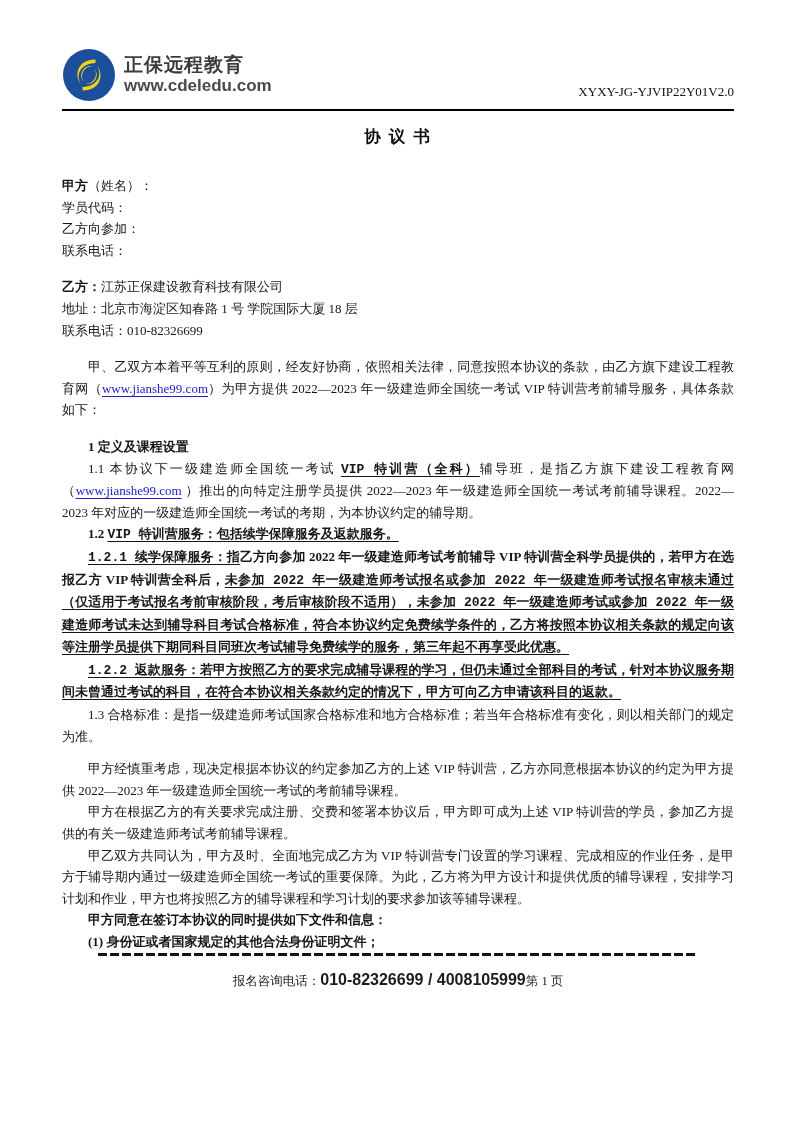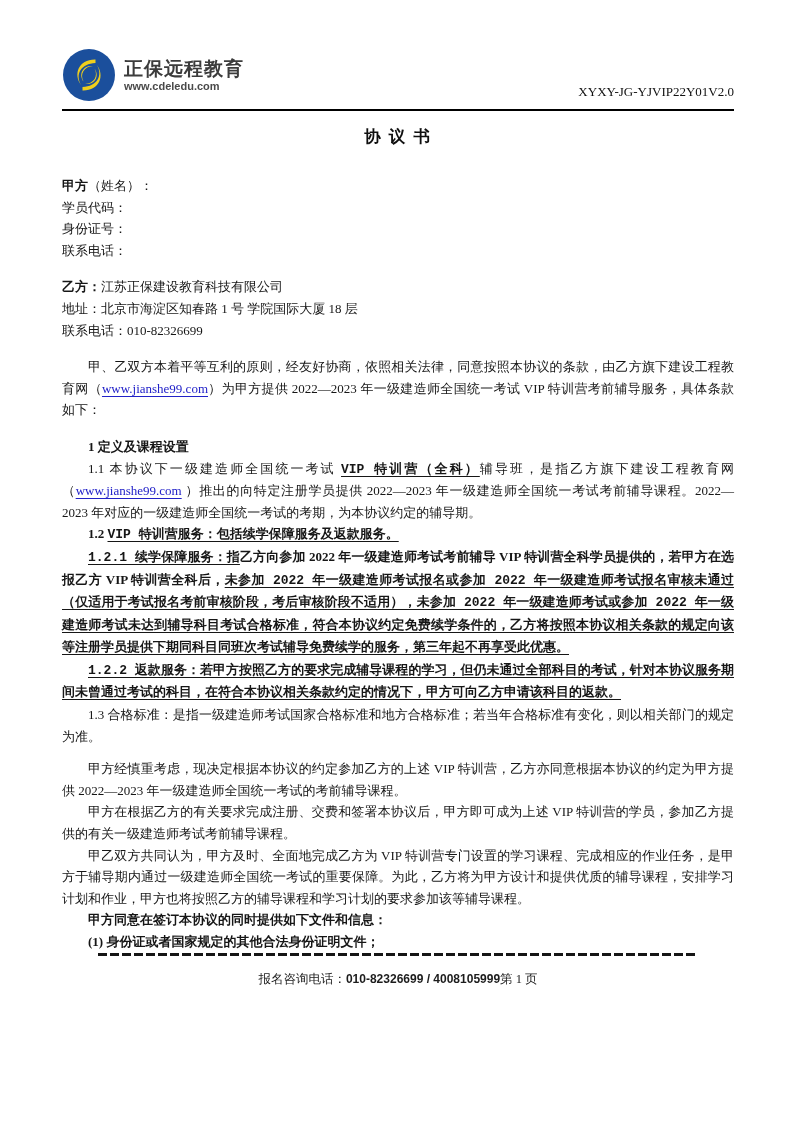--- a/index.html
+++ b/index.html
@@ -20,21 +20,21 @@
   .header{display:flex;justify-content:space-between;align-items:flex-end;}
   .logo-wrap{display:flex;align-items:center;gap:8px;}
   .logo-icon svg{display:block;}
   .brand-text{display:flex;flex-direction:column;line-height:1.15;}
   .brand-name{
     font-family:"Liberation Sans","DejaVu Sans",sans-serif;
     font-weight:bold;font-size:19px;color:#3c3c3c;letter-spacing:1px;
   }
   .brand-site{
     font-family:"Liberation Sans","DejaVu Sans",sans-serif;
-    font-weight:bold;font-size:11px;color:#4a4a4a;
+    font-weight:bold;font-size:17px;color:#4a4a4a;
   }
   .doc-code{
     font-family:"Liberation Serif","DejaVu Serif",serif;
     font-size:13px;color:#111;padding-bottom:2px;margin-left:25px;
   }
   .header-rule{border:none;border-top:2px solid #000;margin:7px 0 0 0;}
   
   .doc-title{
     text-align:center;font-weight:bold;font-size:16.5px;
     letter-spacing:2px;margin:15px 0 27px 0;color:#0f0f0f;
@@ -54,21 +54,21 @@
   .footer{margin-top:auto;}
   .footer-rule{
     height:3px;margin:0 36px;
     background:repeating-linear-gradient(90deg,#151515 0 9px,transparent 9px 12px);
   }
   .footer-text{
     text-align:center;margin-top:15px;font-size:12.5px;color:#222;
   }
   .footer-text .num{
     font-family:"Liberation Sans","DejaVu Sans",sans-serif;
-    font-weight:bold;font-size:12px;color:#1c1c1c;
+    font-weight:bold;font-size:16px;color:#1c1c1c;
   }
   .footer-text .pg{}
 </style>
 </head>
 <body>
 
 <div class="page">
 
   <div class="header">
     <div class="logo-wrap">
@@ -89,21 +89,21 @@
     <span class="doc-code">XYXY-JG-YJVIP22Y01V2.0</span>
   </div>
 
   <hr class="header-rule">
 
   <div class="doc-title">协 议 书</div>
 
   <div class="doc-body" id="doc-body">
       <p class="line"><span class="b">甲方</span><span>（姓名）：</span></p>
       <p class="line"><span>学员代码：</span></p>
-      <p class="line"><span>身份证号：</span></p>
+      <p class="line"><span>乙方向参加：</span></p>
       <p class="line"><span>联系电话：</span></p>
       <div class="spacer"></div>
       <p class="line"><span class="b">乙方：</span><span>江苏正保建设教育科技有限公司</span></p>
       <p class="line"><span>地址：北京市海淀区知春路 1 号 学院国际大厦 18 层</span></p>
       <p class="line"><span>联系电话：010-82326699</span></p>
       <div class="spacer"></div>
       <p class="para"><span>甲、乙双方本着平等互利的原则，经友好协商，依照相关法律，同意按照本协议的条款，由乙方旗下建设工程教育网（</span><a class="link sp">www.jianshe99.com</a><span>）为甲方提供 2022—2023 年一级建造师全国统一考试 VIP 特训营考前辅导服务，具体条款如下：</span></p>
       <div class="spacer"></div>
       <p class="para"><span class="b">1 定义及课程设置</span></p>
       <p class="para"><span>1.1 本协议下一级建造师全国统一考试 </span><span class="b u">VIP 特训营（全科）</span><span>辅导班，是指乙方旗下建设工程教育网（</span><a class="link sp">www.jianshe99.com</a><span> ）推出的向特定注册学员提供 2022—2023 年一级建造师全国统一考试考前辅导课程。2022—2023 年对应的一级建造师全国统一考试的考期，为本协议约定的辅导期。</span></p>

